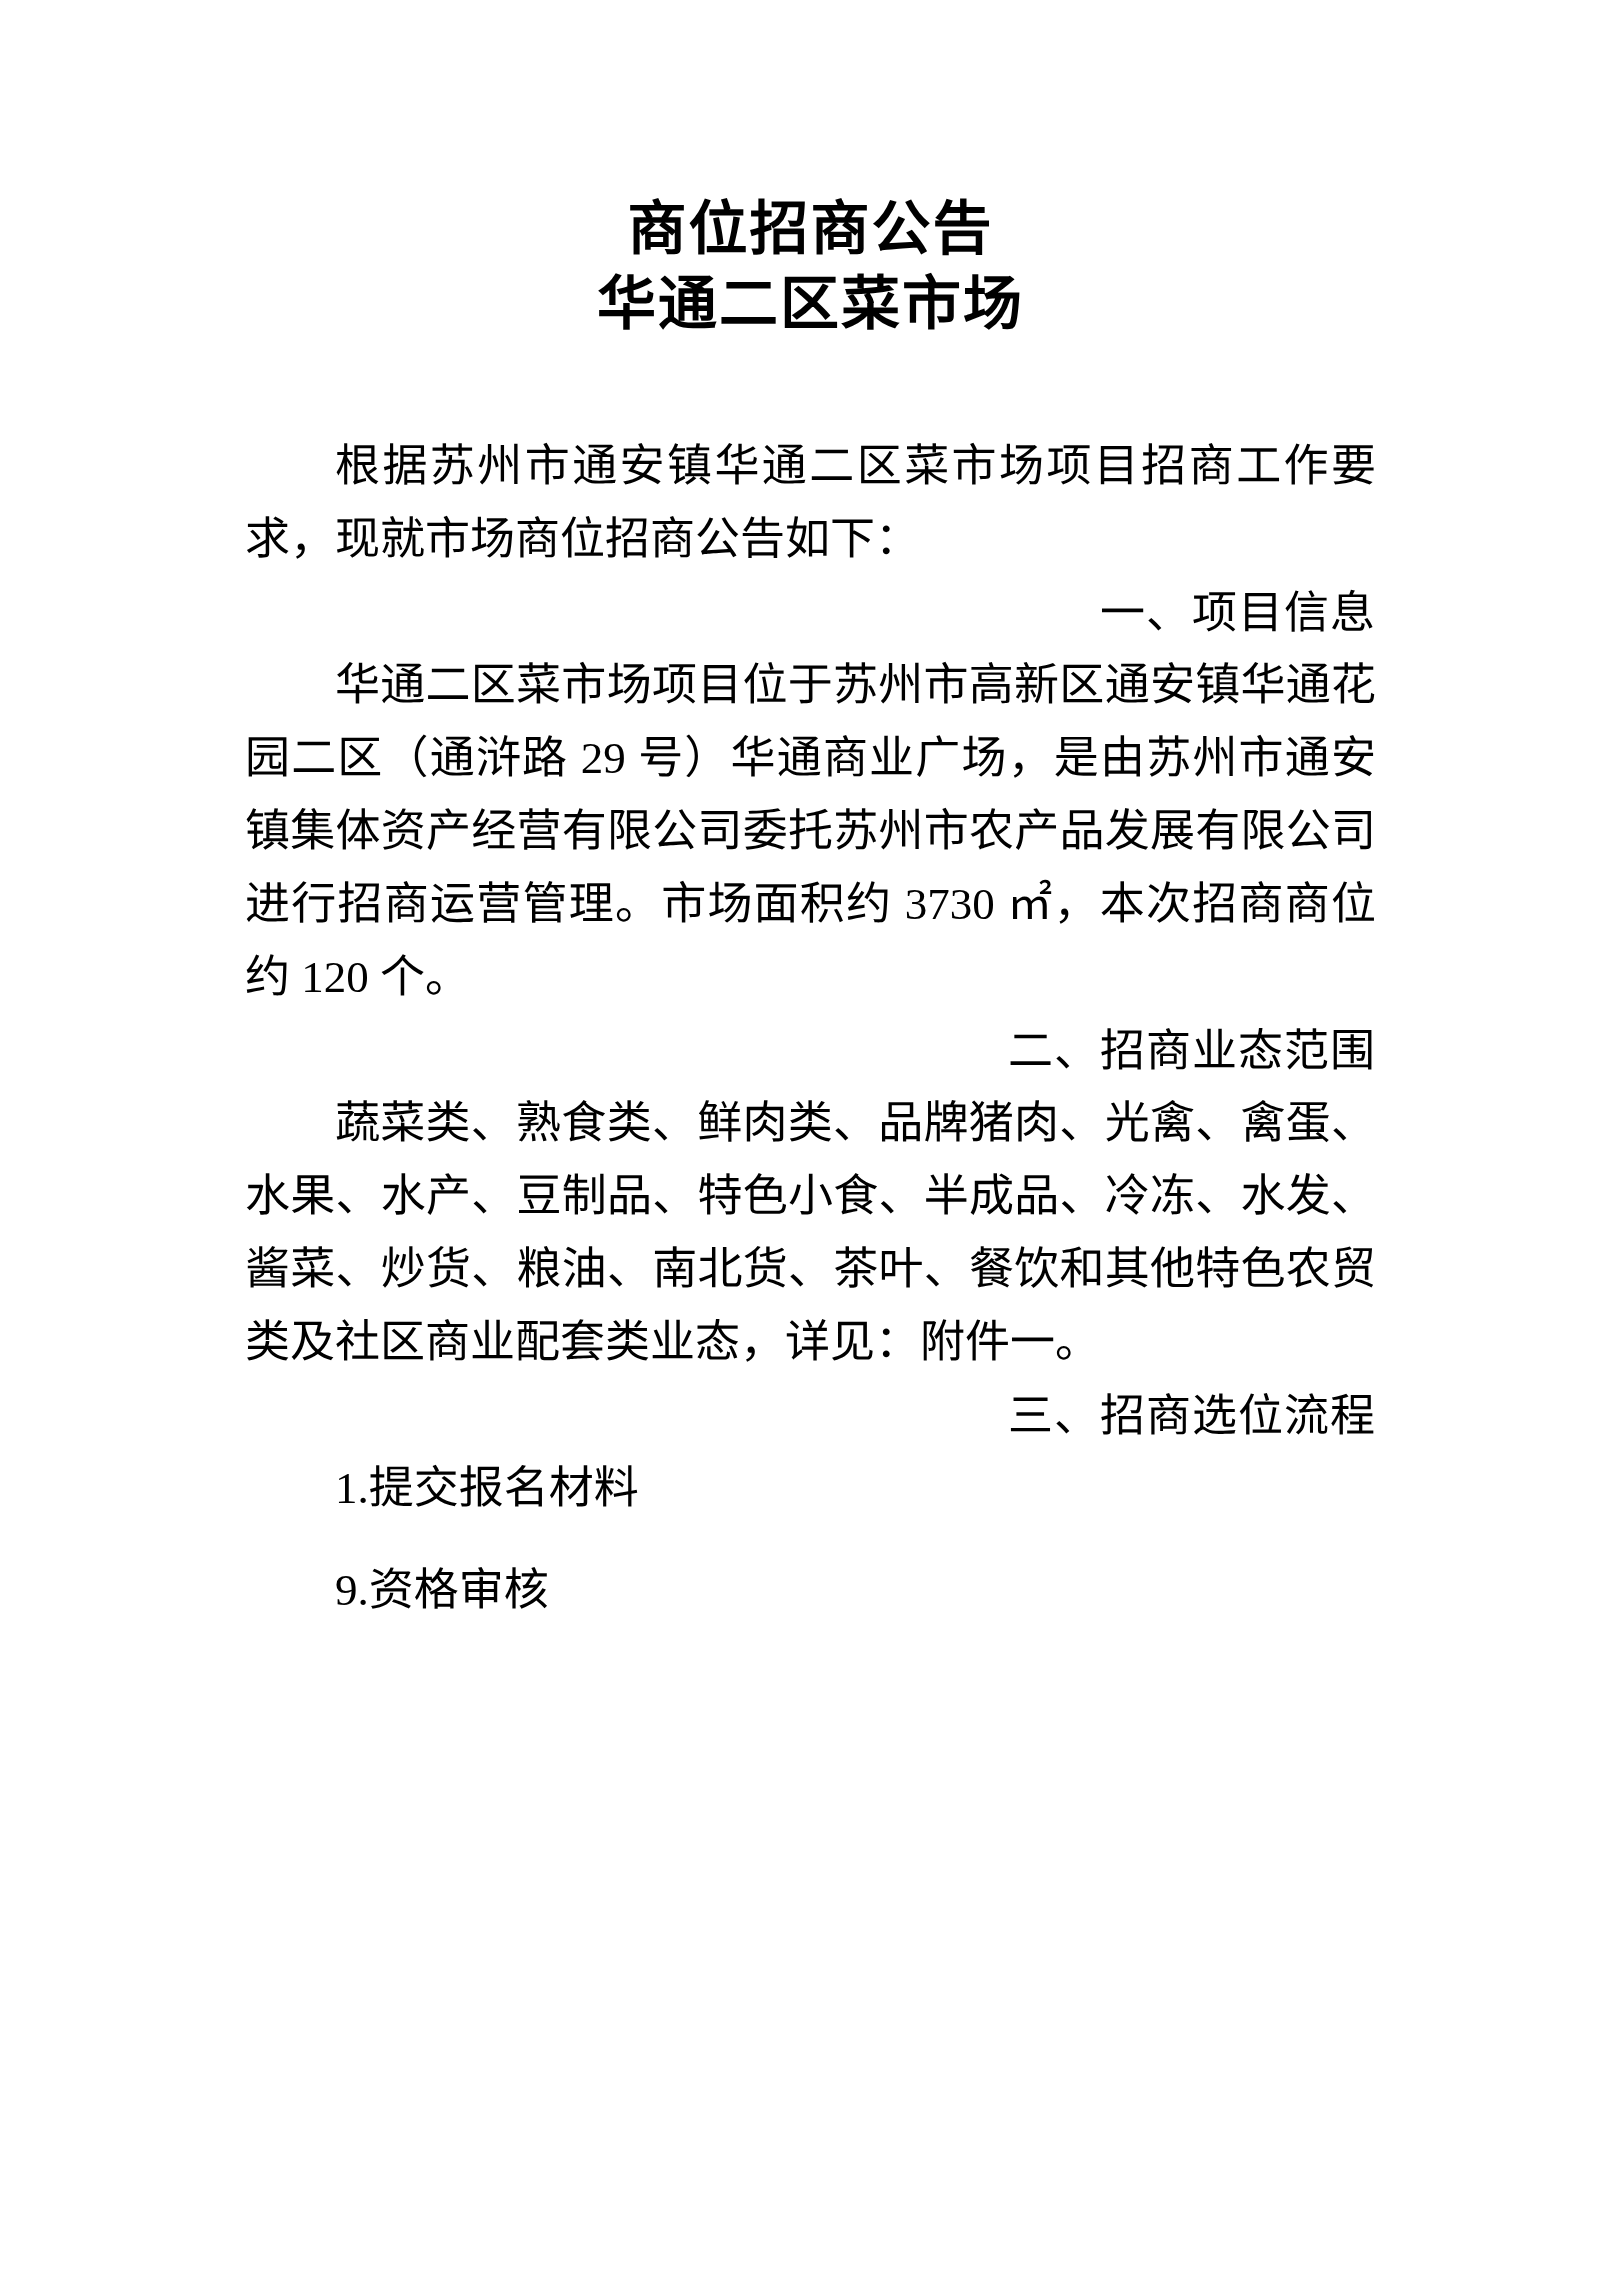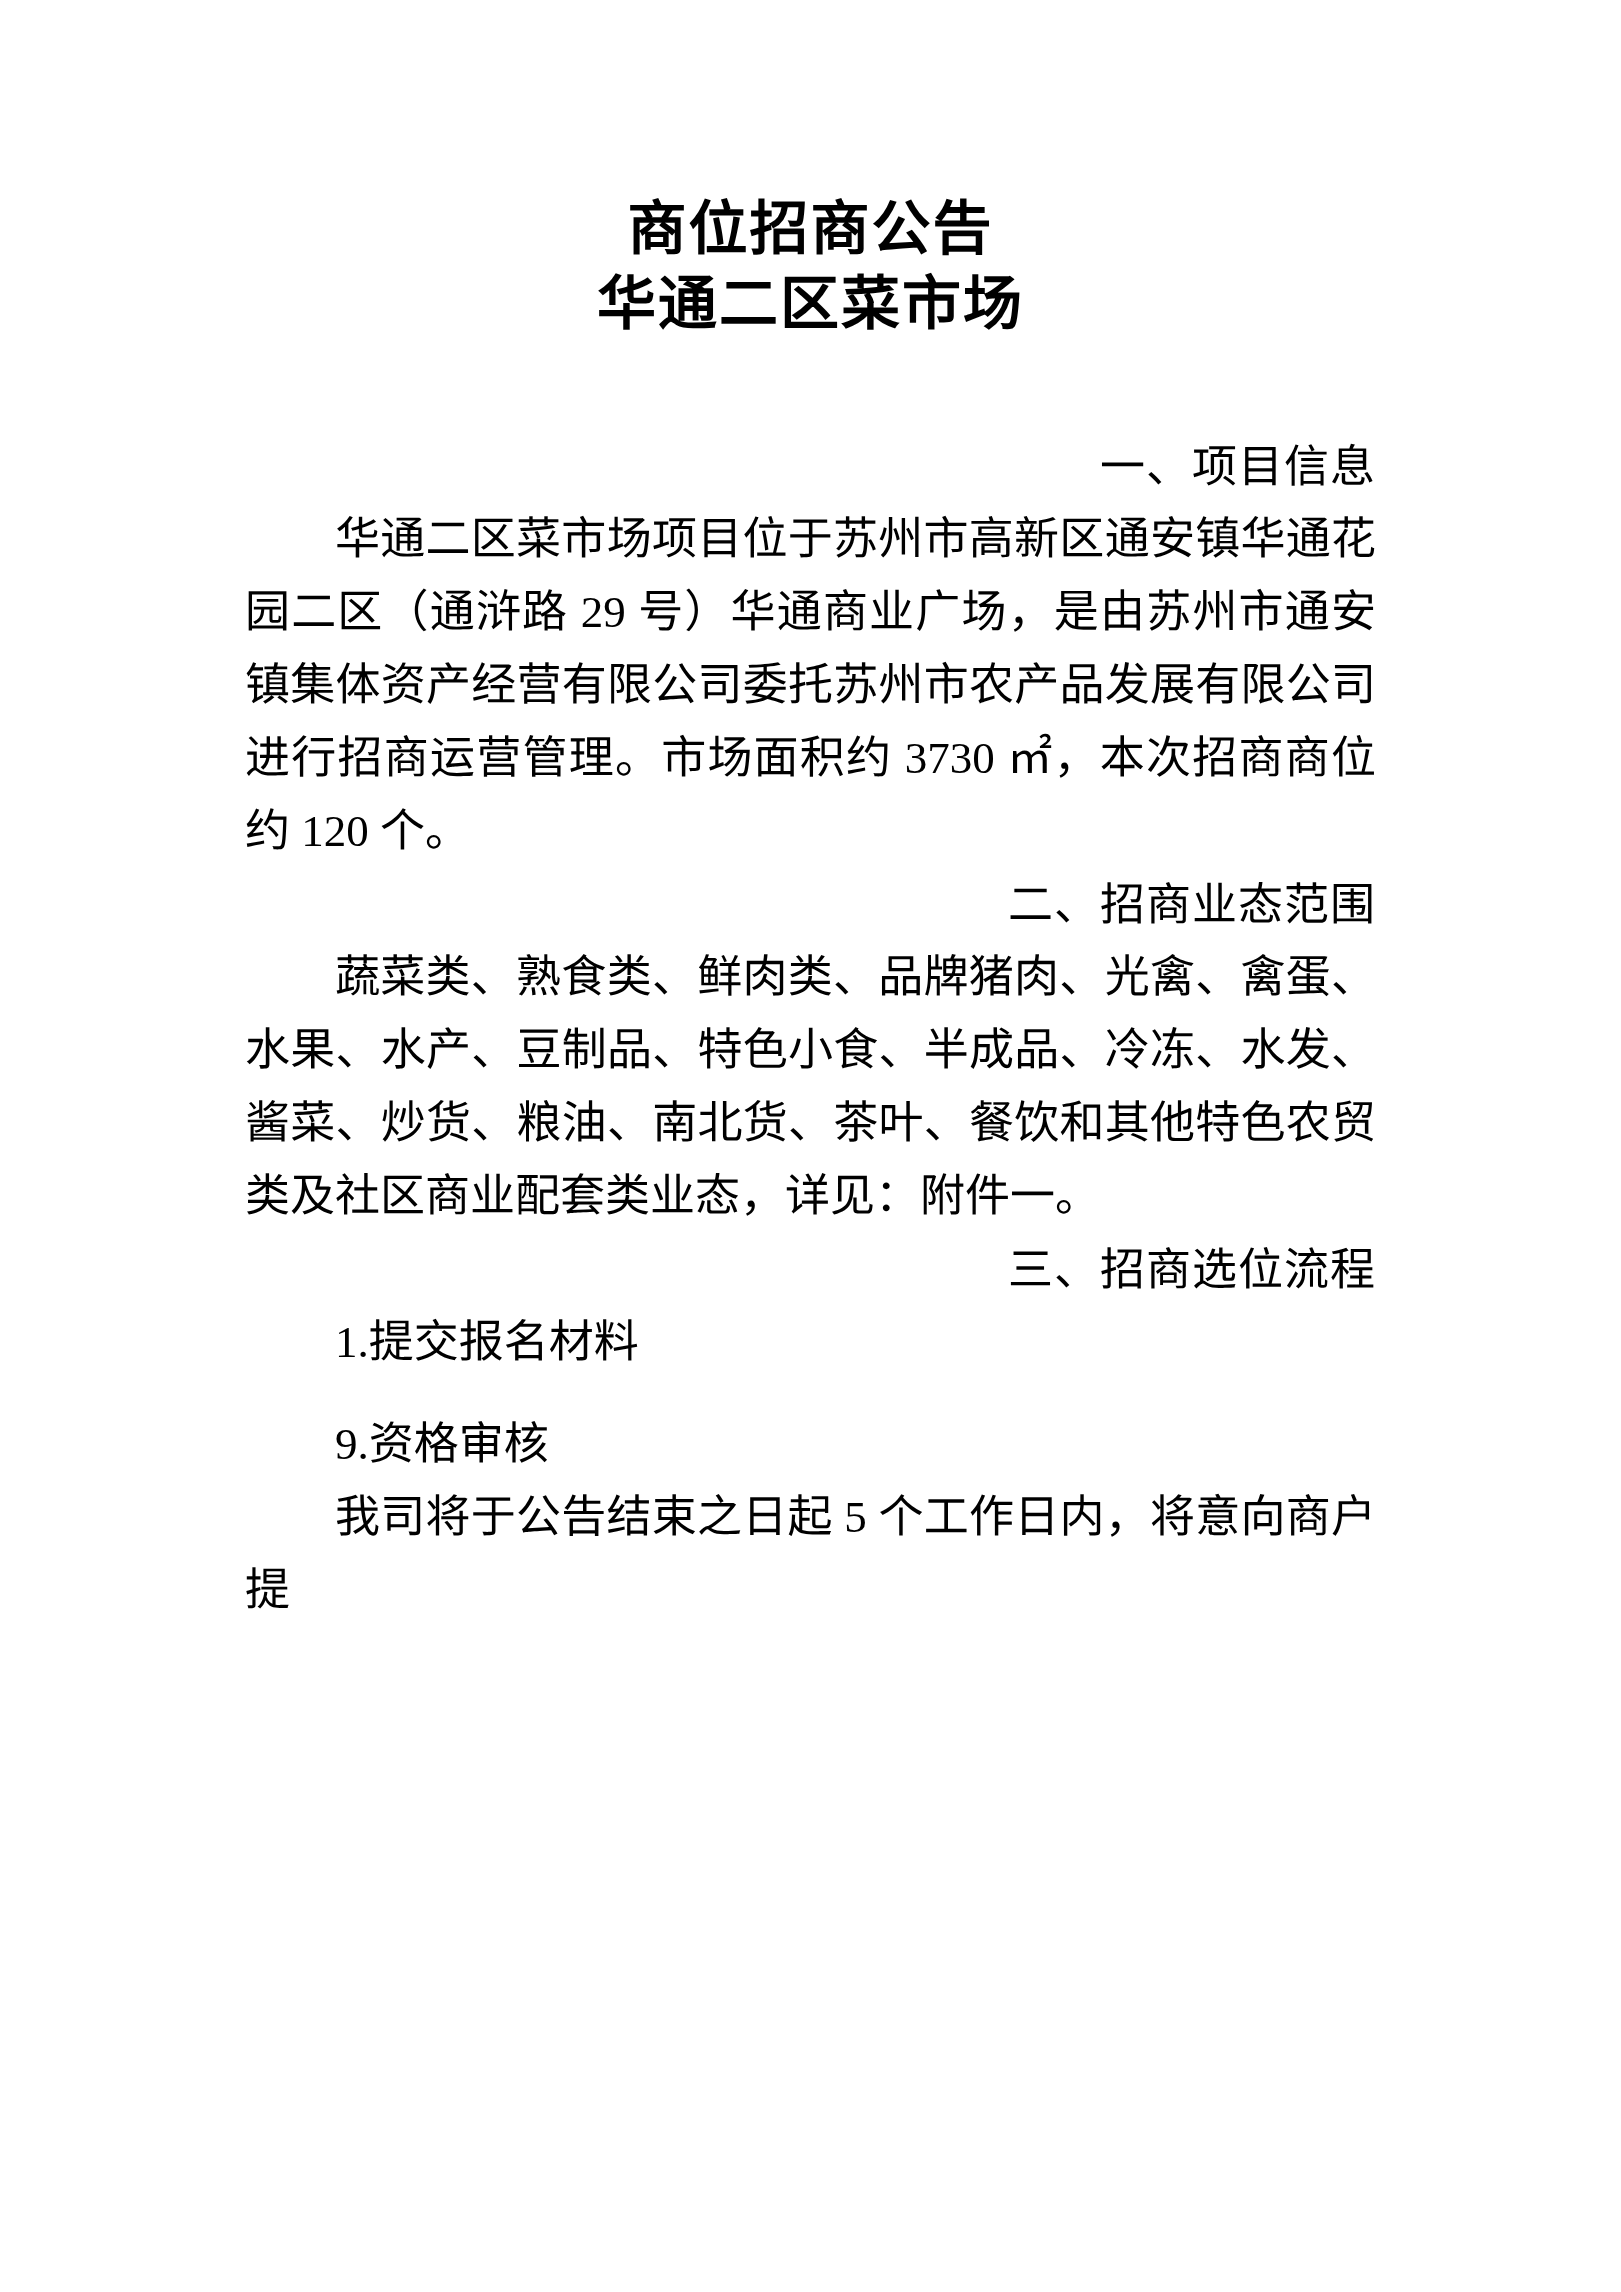--- a/index.html
+++ b/index.html
@@ -51,32 +51,32 @@
 </head>
 <body>
 
 <div class="page">
 
   <header class="doc-title">
     <div>商位招商公告</div>
     <div>华通二区菜市场</div>
   </header>
 
+  <p class="body">根据苏州市通安镇华通二区菜市场项目招商工作要求，现就市场商位招商公告如下：</p>
 
   <p class="heading">一、项目信息</p>
 
   <p class="body">华通二区菜市场项目位于苏州市高新区通安镇华通花园二区（通浒路 29 号）华通商业广场，是由苏州市通安镇集体资产经营有限公司委托苏州市农产品发展有限公司进行招商运营管理。市场面积约 3730 ㎡，本次招商商位约 120 个。</p>
 
   <p class="heading">二、招商业态范围</p>
 
   <p class="body">蔬菜类、熟食类、鲜肉类、品牌猪肉、光禽、禽蛋、水果、水产、豆制品、特色小食、半成品、冷冻、水发、酱菜、炒货、粮油、南北货、茶叶、餐饮和其他特色农贸类及社区商业配套类业态，详见：附件一。</p>
 
   <p class="heading">三、招商选位流程</p>
 
   <p class="body">1.提交报名材料</p>
 
 
   <p class="body mt30">9.资格审核</p>
 
-  <p class="body">我司将于公告结束之日起 5 个工作日内，将意向商户提</p>
 
 </div>
 
 
 </body></html>

